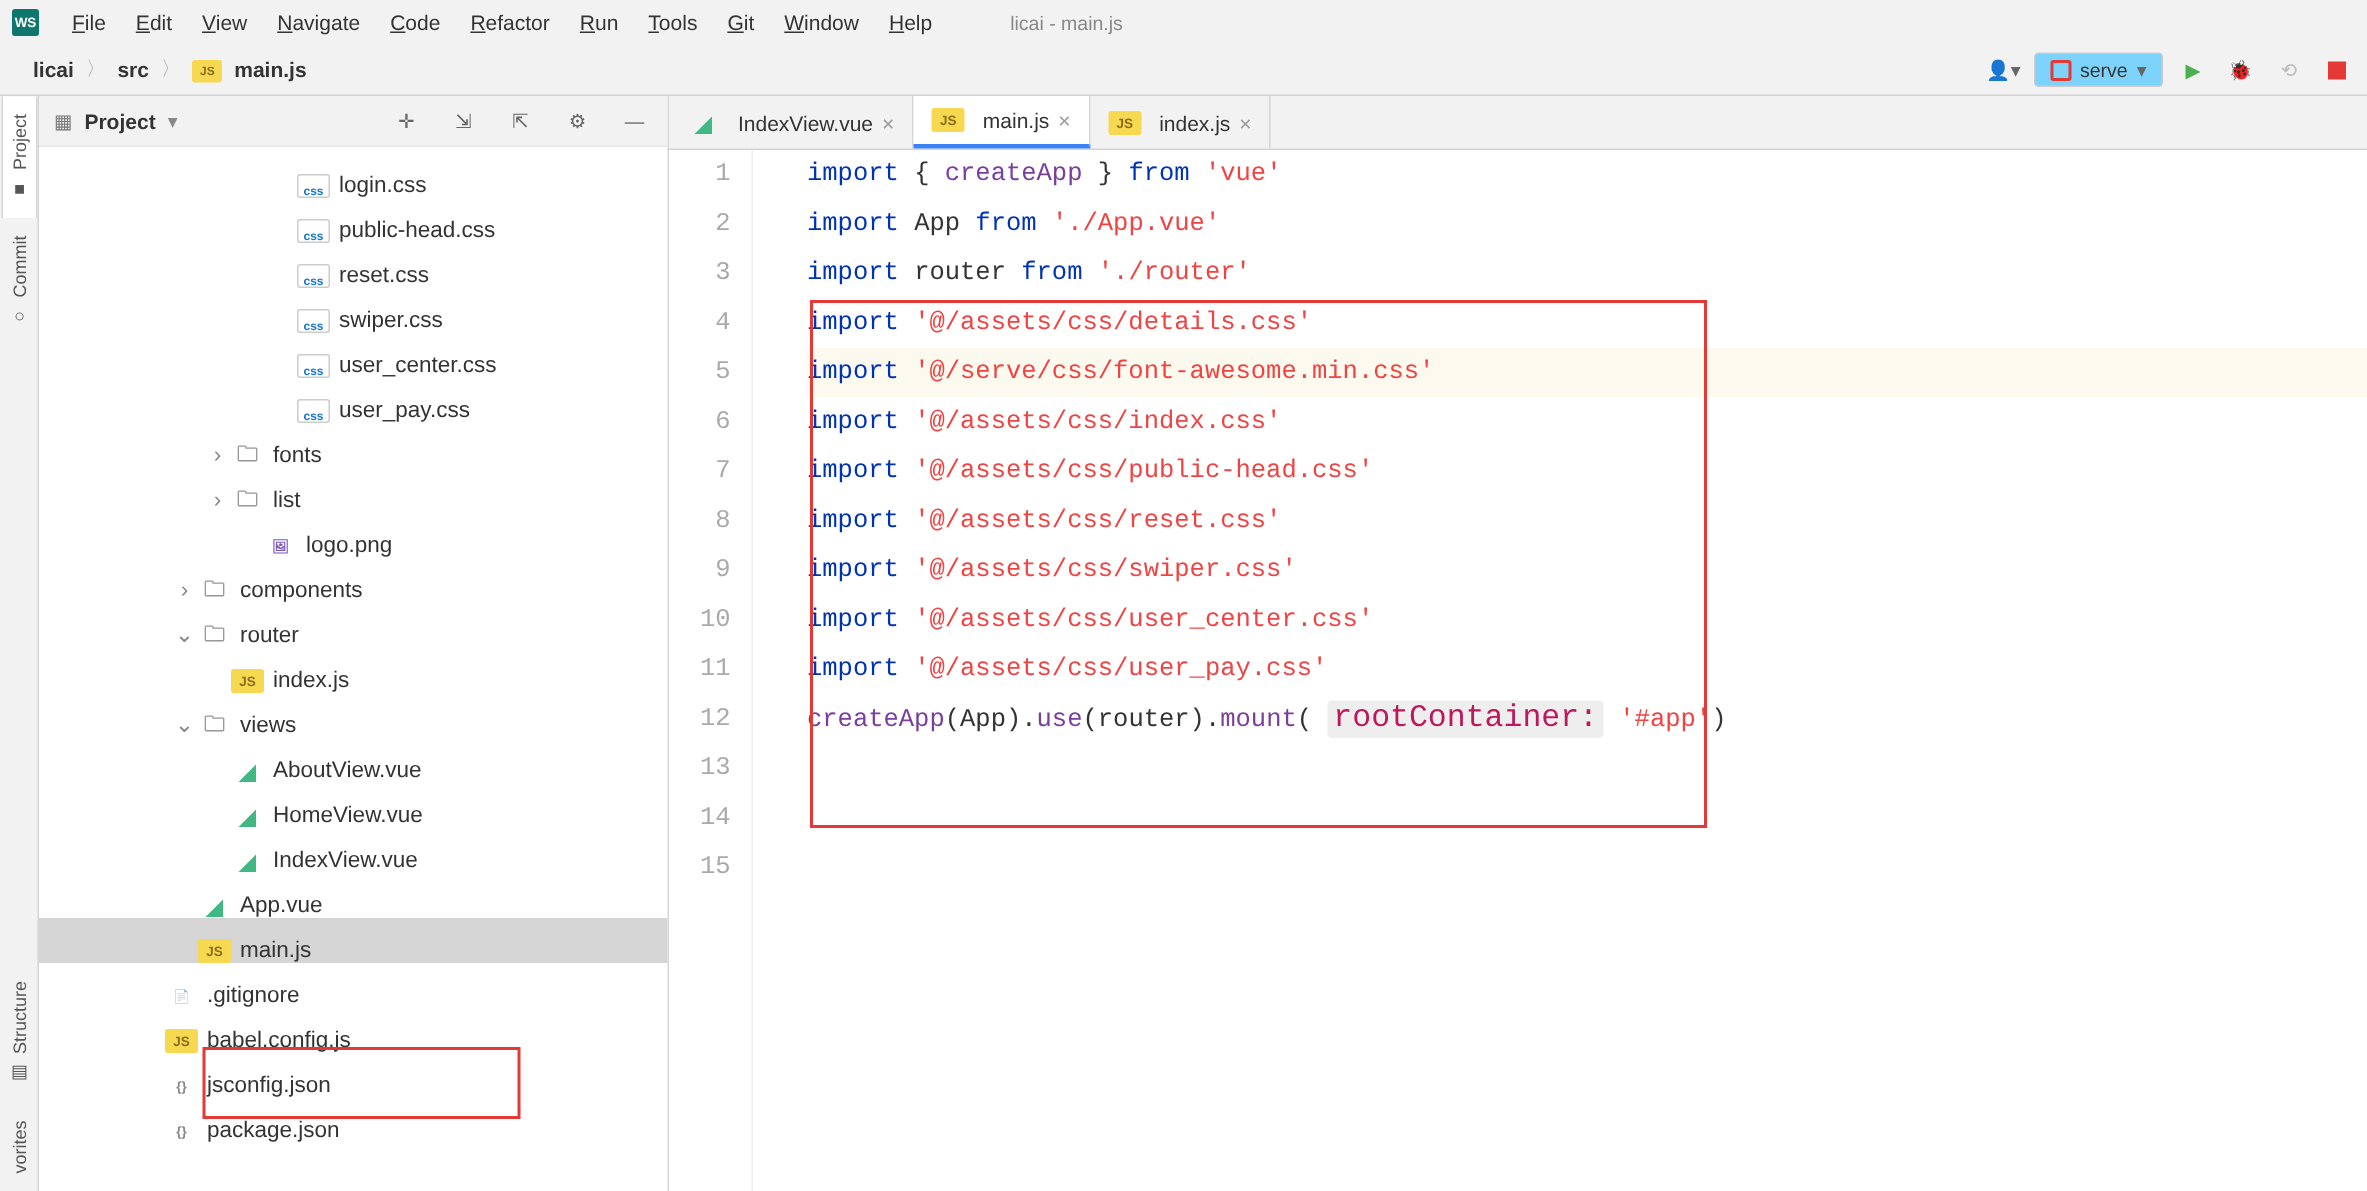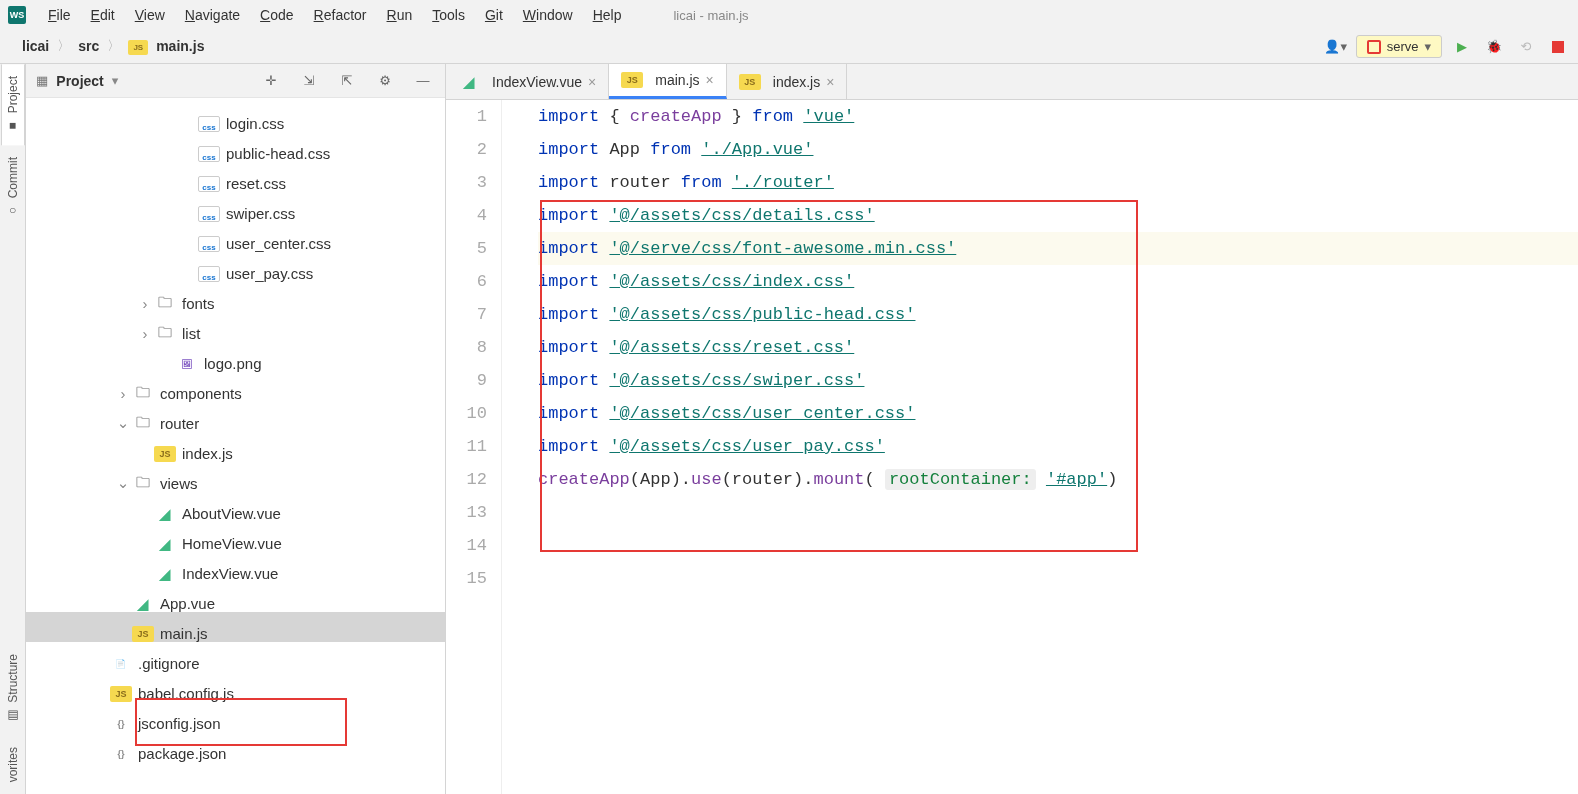--- a/index.html
+++ b/index.html
@@ -82,21 +82,21 @@
   display: flex;
   align-items: center;
   gap: 8px;
 }
 .tool-btn { width: 24px; height: 24px; display:flex; align-items:center; justify-content:center; cursor:pointer; color:#666; }
 .run-config {
   display: flex;
   align-items: center;
   border: 1px solid #ccc;
   border-radius: 3px;
-  background: #fef9c3;
+  background: #7dd3fc;
   padding: 3px 10px;
   gap: 6px;
 }
 .run-config .icon-serve {
   width: 14px; height: 14px;
   border: 2px solid #e53935;
   border-radius: 2px;
 }
 .run-config .chev { color: #666; }
 .play-icon { color: #4caf50; }
@@ -241,23 +241,23 @@
 }
 .gutter .ln { height: 33px; }
 .code {
   flex: 1;
   padding-left: 36px;
   position: relative;
 }
 .code-line { height: 33px; white-space: pre; }
 .code-line.cur-line { background: #fcfaee; }
 .kw { color: #0033b3; }
-.str { color: #0f766e; text-decoration: underline; }
+.str { color: #ef4444; }
 .fn { color: #7a3e9d; }
-.hint { background:#eee; color:#15803d; padding:1px 4px; border-radius:3px; font-size:17px;}
+.hint { background:#eee; color:#be185d; padding:1px 4px; border-radius:3px; font-size:21px;}
 .red-box.code-highlight {
   left: 540px; top: 200px;
   width: 598px; height: 352px;
   pointer-events:none;
   z-index: 5;
 }
 </style>
 </head>
 <body>
 

